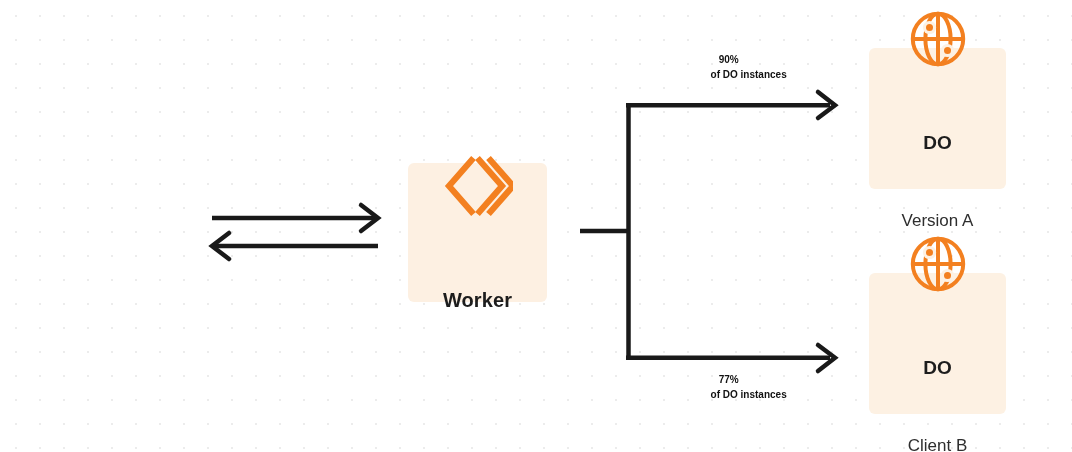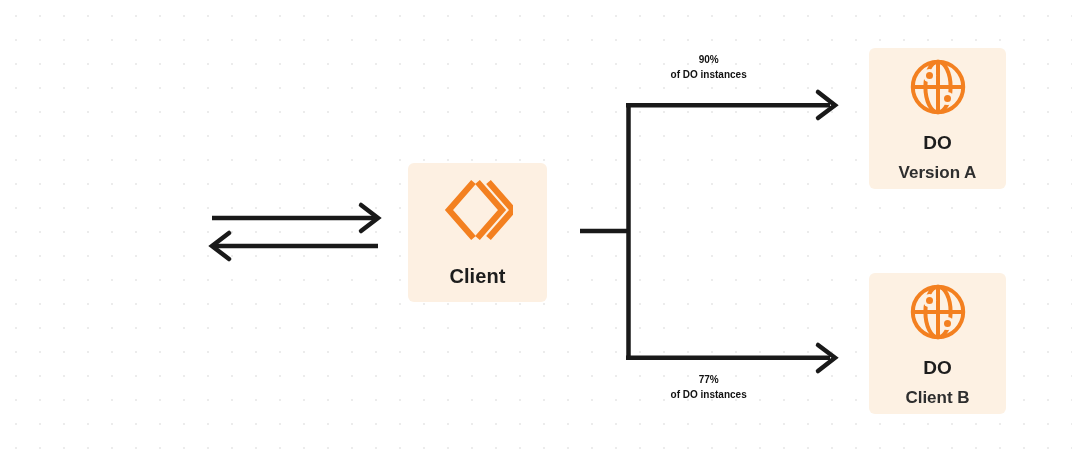--- a/index.html
+++ b/index.html
@@ -25,20 +25,21 @@
   }
 
   .node {
     position: absolute;
     box-sizing: border-box;
     border-radius: 6px;
     display: flex;
     flex-direction: column;
     align-items: center;
     justify-content: center;
+    gap: 48px;
   }
 
   
   .node-client {
     left: 41px;
     top: 166px;
     width: 145px;
     height: 136px;
     background-color: #f6f6f7;
   }
@@ -83,21 +84,21 @@
     margin-bottom: 12px;
   }
   .do-title {
     font-size: 19px;
     font-weight: bold;
     color: #1d1d1d;
     line-height: 1.18;
   }
   .do-subtitle {
     font-size: 17px;
-    font-weight: bold;
+    font-weight: normal;
     color: #2e2e2e;
     line-height: 1.25;
     margin-top: 7px;
   }
 
   
   .edge-label {
     position: absolute;
     text-align: center;
     font-size: 10px;
@@ -112,20 +113,21 @@
   }
   .edge-label-bottom {
     left: 657px;
     top: 373px;
   }
   .edge-label .pct {
     display: block;
   }
   .edge-label .sub {
     display: block;
+    margin-left: 40px;
   }
 
   
   #connectors {
     position: absolute;
     left: 0;
     top: 0;
     width: 1072px;
     height: 452px;
     pointer-events: none;
@@ -171,21 +173,21 @@
       <svg width="70" height="62" viewBox="0 0 70 62" aria-hidden="true">
 
         <path d="M30.5 3 L6 31 L30.5 59" fill="none" stroke="#f38020" stroke-width="6.2" stroke-linejoin="miter" stroke-linecap="butt"></path>
         <path d="M30.5 3 L30.5 59" fill="none" stroke="#f38020" stroke-width="0"></path>
 
         <path d="M34.5 3 L59 31 L34.5 59" fill="none" stroke="#f38020" stroke-width="6.2" stroke-linejoin="miter" stroke-linecap="butt"></path>
 
         <path d="M45.5 3 L70 31 L45.5 59" fill="none" stroke="#f38020" stroke-width="6.2" stroke-linejoin="miter" stroke-linecap="butt"></path>
       </svg>
     </span>
-    <span class="worker-label">Client</span>
+    <span class="worker-label">Worker</span>
   </div>
 
   <div class="node node-do node-do-a">
     <span class="do-icon">
       <svg width="58" height="58" viewBox="0 0 58 58" aria-hidden="true">
         <circle cx="29" cy="29" r="25.2" fill="none" stroke="#f38020" stroke-width="4"></circle>
         <ellipse cx="29" cy="29" rx="12.6" ry="25.2" fill="none" stroke="#f38020" stroke-width="4"></ellipse>
         <line x1="29" y1="3.8" x2="29" y2="54.2" stroke="#f38020" stroke-width="4"></line>
         <line x1="3.8" y1="29" x2="54.2" y2="29" stroke="#f38020" stroke-width="4"></line>
 

